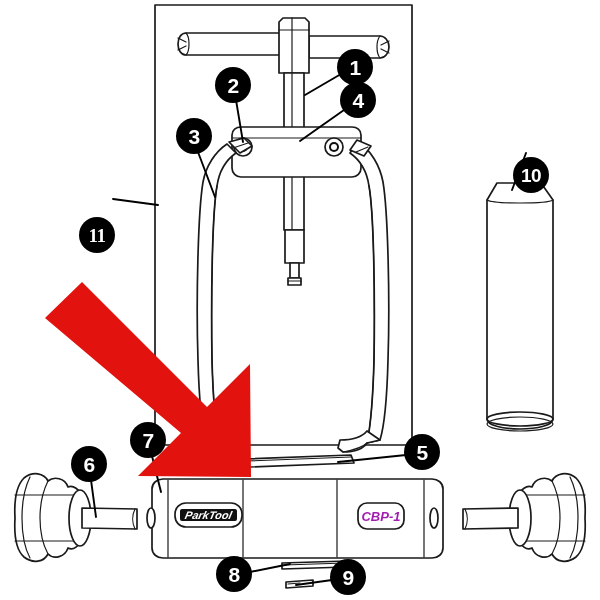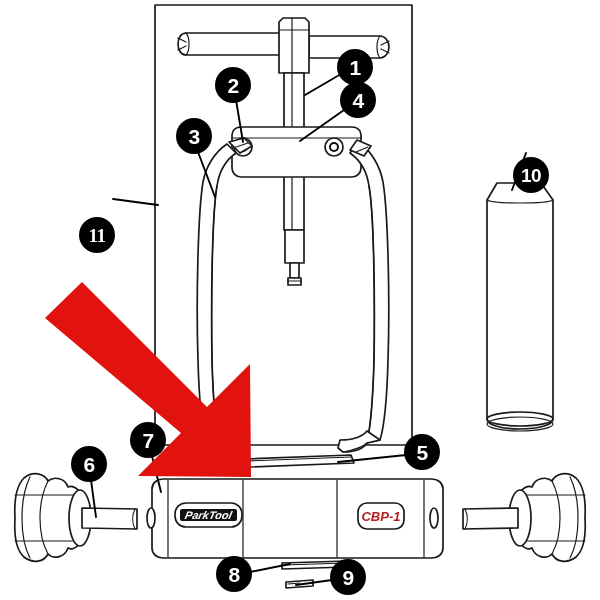--- a/index.html
+++ b/index.html
@@ -228,21 +228,21 @@
   </svg>
 
   <div style="position:absolute;left:178px;top:507px;width:61px;height:16px;
               display:flex;align-items:center;justify-content:center;
               font-size:11px;transform:skewX(-12deg);">
     <span class="badge-text">ParkTool</span>
   </div>
 
   <div style="position:absolute;left:358px;top:505px;width:46px;height:22px;
               display:flex;align-items:center;justify-content:center;
-              font-size:13px;font-weight:bold;font-style:italic;color:#b91c1c;">
+              font-size:13px;font-weight:bold;font-style:italic;color:#a21caf;">
     <span>CBP-1</span>
   </div>
 
   <div class="callout c36" style="left:355px;top:67px;">
     <span>1</span>
   </div>
   <div class="callout c36" style="left:233px;top:85px;">
     <span>2</span>
   </div>
   <div class="callout c36" style="left:194px;top:136px;">

